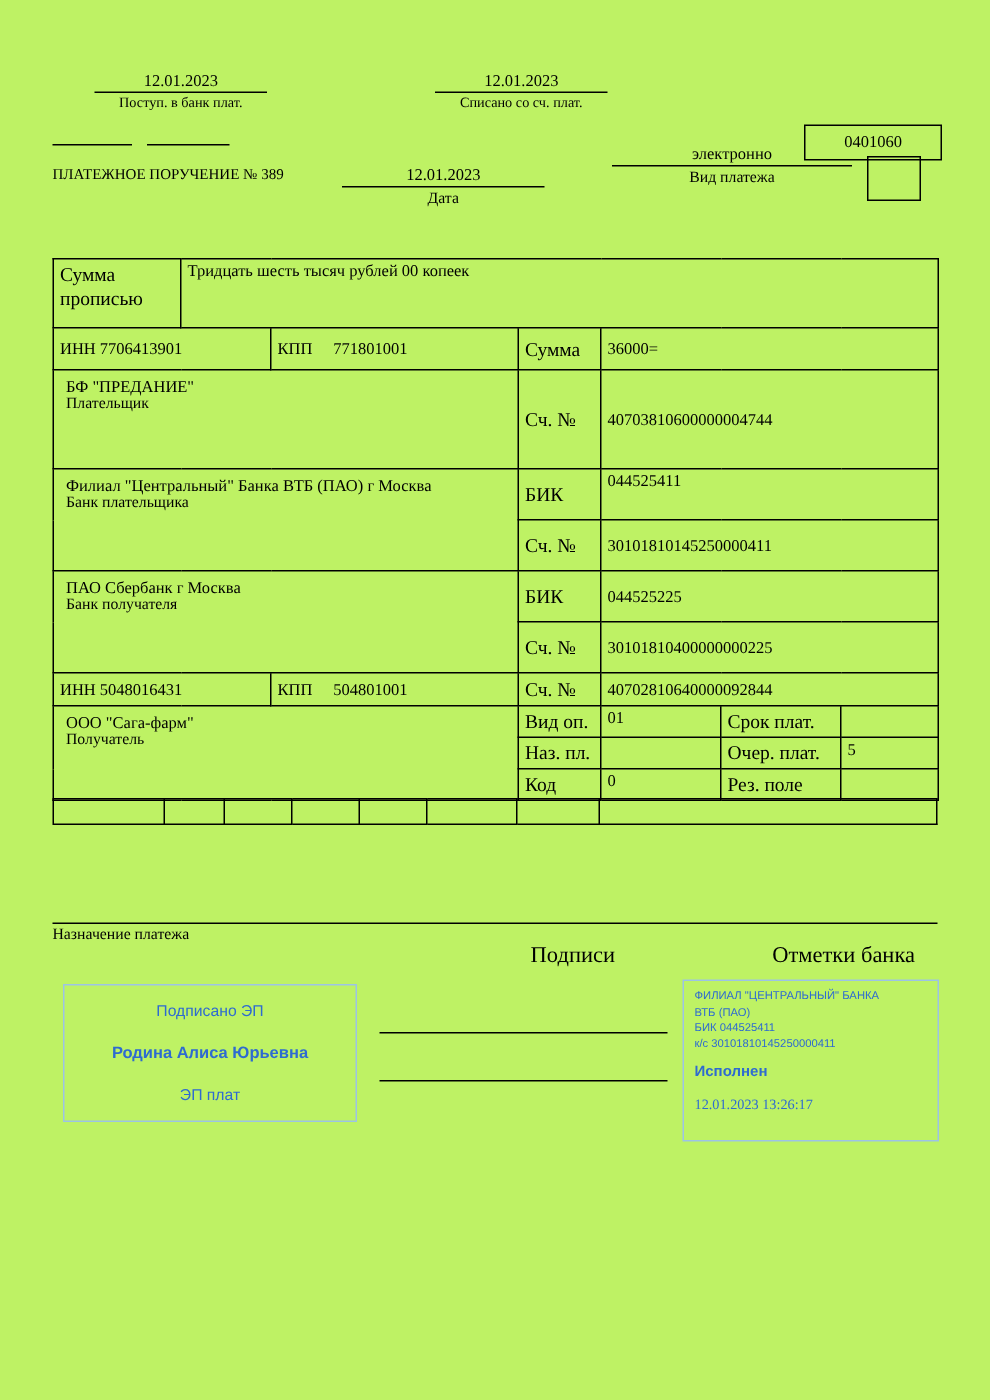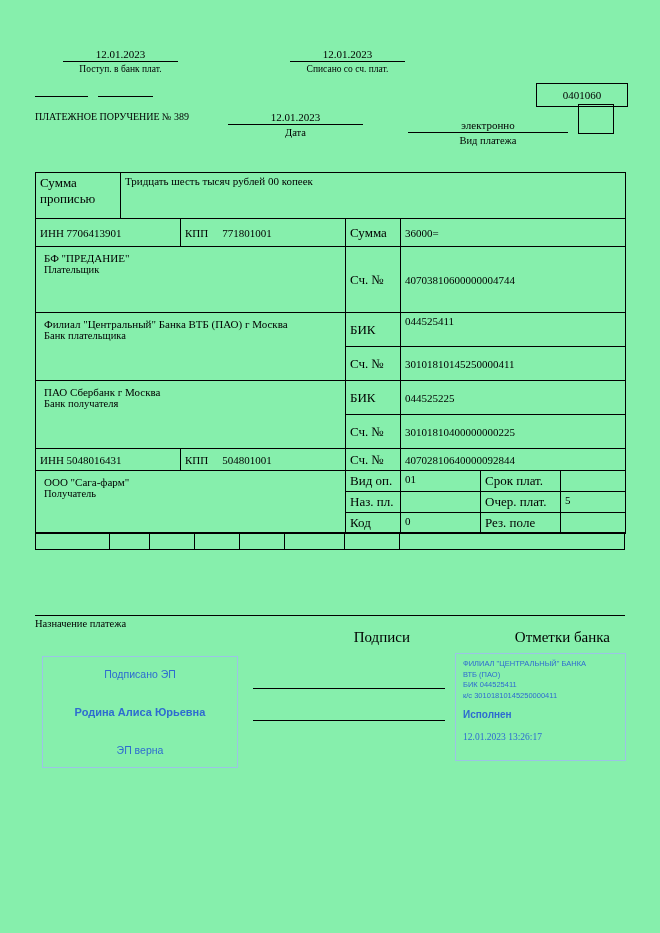--- a/index.html
+++ b/index.html
@@ -1,18 +1,18 @@
 <!DOCTYPE html>
 <html style="--stamp-blue: #2e6bd0; --stamp-border: #9cc3e5;"><head>
 <meta charset="utf-8">
 <style>
   html, body { margin:0; padding:0; background:#e8e8e8; }
   .page {
     position:relative; width:660px; height:933px; margin:0 auto;
-    background:#86efac; color:#000;
+    background:#bef264; color:#000;
     font-family:"Liberation Serif","DejaVu Serif",serif;
     font-size:11px;
   }
 
   
   .datefield { position:absolute; text-align:center; }
   .datefield .dval { border-bottom:1px solid #000; padding-bottom:1px; font-size:11px; }
   .datefield .dlbl { font-size:9.5px; padding-top:2px; }
 
   .codebox {
@@ -89,21 +89,21 @@
   </div>
 
   <div class="shortline" style="left:35px;top:96px;width:53px"></div>
   <div class="shortline" style="left:98px;top:96px;width:55px"></div>
 
   <div class="title" style="left:35px;top:111px">ПЛАТЕЖНОЕ ПОРУЧЕНИЕ № 389</div>
   <div class="datefield" style="left:228px;top:111px;width:135px">
     <div class="dval">12.01.2023</div>
     <div class="dlbl" style="font-size:10.5px">Дата</div>
   </div>
-  <div class="datefield" style="left:408px;top:119px;width:160px">
+  <div class="datefield" style="left:408px;top:97px;width:160px">
     <div class="dval">электронно</div>
     <div class="dlbl" style="font-size:10.5px">Вид платежа</div>
   </div>
   <div class="emptybox" style="left:578px;top:104px;width:34px;height:28px"></div>
 
   <table class="main" style="left:35px;top:172px;width:590px">
     <colgroup>
       <col style="width:85px">
         <col style="width:60px">
         <col style="width:165px">
@@ -208,24 +208,24 @@
     <div style="width:55px"></div>
     <div style="width:225px"></div>
   </div>
 
   <div class="hline" style="left:35px;top:615px;width:590px"></div>
   <div class="smalllabel" style="left:35px;top:618px">Назначение платежа</div>
 
   <div class="seclabel" style="left:270px;top:629px;width:140px">Подписи</div>
   <div class="seclabel" style="left:450px;top:629px;width:160px">Отметки банка</div>
 
-  <div class="stamp-left" style="left:42px;top:656px;width:196px;height:112px">
+  <div class="stamp-left" style="left:42px;top:656px;width:196px;height:92px">
     <div>Подписано ЭП</div>
     <div class="sname">Родина Алиса Юрьевна</div>
-    <div>ЭП верна</div>
+    <div>ЭП плат</div>
   </div>
 
   <div class="sigline" style="left:253px;top:688px;width:192px"></div>
   <div class="sigline" style="left:253px;top:720px;width:192px"></div>
 
   <div class="stamp-right" style="left:455px;top:653px;width:171px;height:108px">
     <div>ФИЛИАЛ "ЦЕНТРАЛЬНЫЙ" БАНКА</div>
     <div>ВТБ (ПАО)</div>
     <div>БИК 044525411</div>
     <div>к/с 30101810145250000411</div>

